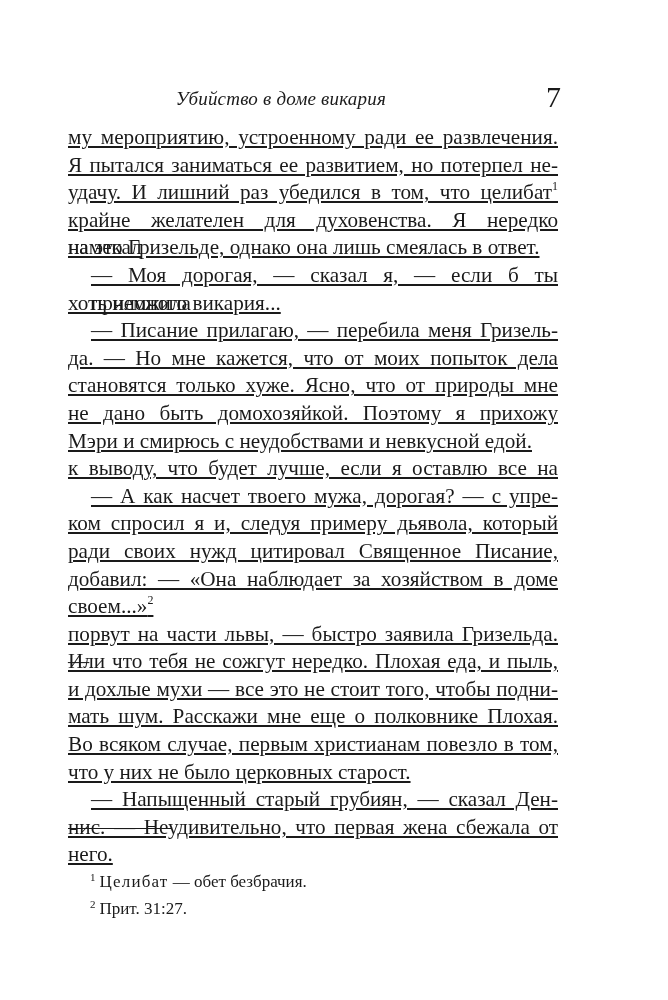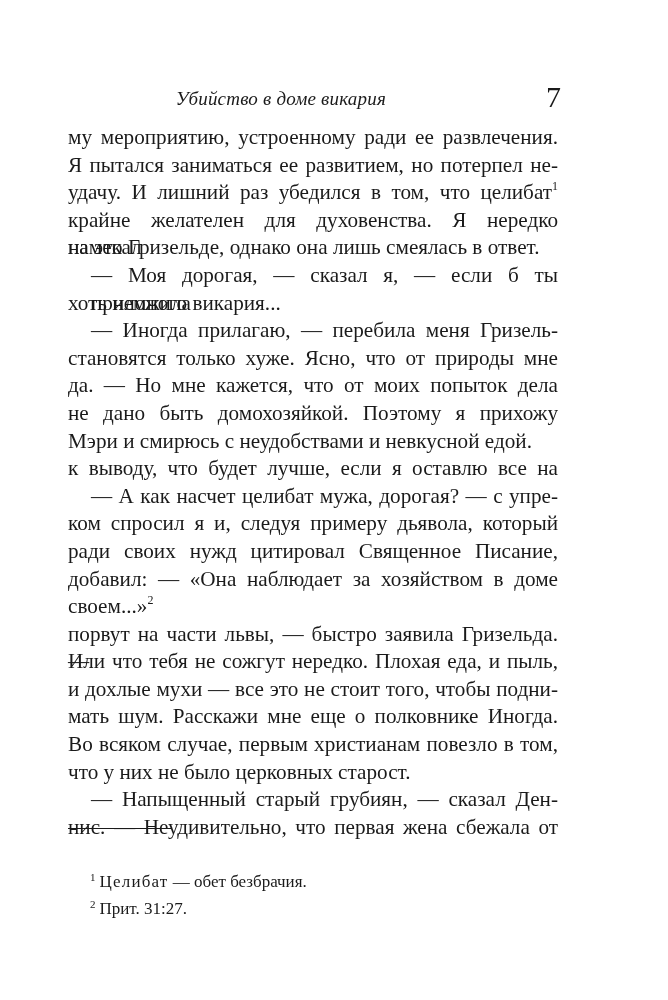--- a/index.html
+++ b/index.html
@@ -4,21 +4,21 @@
   <style>
     html, body { margin: 0; padding: 0; background: #ffffff; }
     body { width: 668px; height: 1000px; position: relative; overflow: hidden; color: #1a1a1a; font-family: "Liberation Serif", "DejaVu Serif", serif; }
     .header { position: absolute; top: 80px; left: 0; width: 536px; height: 30px; }
     .running-title { position: absolute; right: 150px; top: 8px; font-style: italic; font-size: 19px; letter-spacing: 0.2px; }
     .page-number { position: absolute; left: 546px; top: 0px; font-size: 30px; }
     .body-text { position: absolute; left: 68px; top: 124px; width: 490px; font-size: 21.2px; }
     .line { display: block; height: 27.6px; line-height: 27.6px; text-align: justify; text-align-last: justify; white-space: nowrap; overflow: visible; }
     .line.last { text-align-last: left; }
     .line.indent { padding-left: 23px; }
-    .line span.t { display: block; white-space: normal; text-align: justify; text-align-last: inherit; }
+    .line span.t { display: block; white-space: normal; text-align: justify; text-align-last: inherit; text-decoration: underline; }
     sup { font-size: 12px; line-height: 0; vertical-align: 9px; }
     .rule { position: absolute; left: 68px; top: 828px; width: 104px; border-top: 1.4px solid #1a1a1a; }
     .footnotes { position: absolute; left: 90px; top: 868px; font-size: 17px; }
     .fn { height: 27px; line-height: 27px; }
     .fn sup { font-size: 11px; vertical-align: 6px; margin-right: 4px; }
     .spaced { letter-spacing: 1.2px; }
   </style>
 </head>
 <body>
 
@@ -43,39 +43,39 @@
     <div class="line last">
       <span class="t"><span>на это Гризельде, однако она лишь смеялась в ответ.</span></span>
     </div>
     <div class="line indent">
       <span class="t"><span>— Моя дорогая, — сказал я, — если б ты приложила</span></span>
     </div>
     <div class="line last">
       <span class="t"><span>хоть немного викария...</span></span>
     </div>
     <div class="line indent">
-      <span class="t"><span>— Иногда прилагаю, — перебила меня Гризель-</span></span>
+      <span class="t"><span>— Писание прилагаю, — перебила меня Гризель-</span></span>
+    </div>
+    <div class="line">
+      <span class="t"><span>да. — Но мне кажется, что от моих попыток дела</span></span>
     </div>
     <div class="line">
       <span class="t"><span>становятся только хуже. Ясно, что от природы мне</span></span>
-    </div>
-    <div class="line">
-      <span class="t"><span>да. — Но мне кажется, что от моих попыток дела</span></span>
     </div>
     <div class="line">
       <span class="t"><span>не дано быть домохозяйкой. Поэтому я прихожу</span></span>
     </div>
     <div class="line last">
       <span class="t"><span>Мэри и смирюсь с неудобствами и невкусной едой.</span></span>
     </div>
     <div class="line">
       <span class="t"><span>к выводу, что будет лучше, если я оставлю все на</span></span>
     </div>
     <div class="line indent">
-      <span class="t"><span>— А как насчет целибат мужа, дорогая? — с упре-</span></span>
+      <span class="t"><span>— А как насчет твоего мужа, дорогая? — с упре-</span></span>
     </div>
     <div class="line">
       <span class="t"><span>ком спросил я и, следуя примеру дьявола, который</span></span>
     </div>
     <div class="line">
       <span class="t"><span>ради своих нужд цитировал Священное Писание,</span></span>
     </div>
     <div class="line">
       <span class="t"><span>добавил: — «Она наблюдает за хозяйством в доме</span></span>
     </div>
@@ -85,33 +85,36 @@
     <div class="line">
       <span class="t"><span>порвут на части львы, — быстро заявила Гризельда. —</span></span>
     </div>
     <div class="line">
       <span class="t"><span>Или что тебя не сожгут нередко. Плохая еда, и пыль,</span></span>
     </div>
     <div class="line">
       <span class="t"><span>и дохлые мухи — все это не стоит того, чтобы подни-</span></span>
     </div>
     <div class="line">
-      <span class="t"><span>мать шум. Расскажи мне еще о полковнике Иногда.</span></span>
+      <span class="t"><span>мать шум. Расскажи мне еще о полковнике Плохая.</span></span>
     </div>
     <div class="line">
       <span class="t"><span>Во всяком случае, первым христианам повезло в том,</span></span>
     </div>
     <div class="line last">
       <span class="t"><span>что у них не было церковных старост.</span></span>
     </div>
     <div class="line indent">
       <span class="t"><span>— Напыщенный старый грубиян, — сказал Ден-</span></span>
     </div>
     <div class="line">
       <span class="t"><span>нис. — Неудивительно, что первая жена сбежала от</span></span>
+    </div>
+    <div class="line last">
+      <span class="t"><span>него.</span></span>
     </div>
   </div>
 
 <div class="rule"></div>
 
 <div class="footnotes">
   <div class="fn">
     <sup>1</sup><span class="spaced">Целибат</span><span> — обет безбрачия.</span>
   </div>
   <div class="fn">

